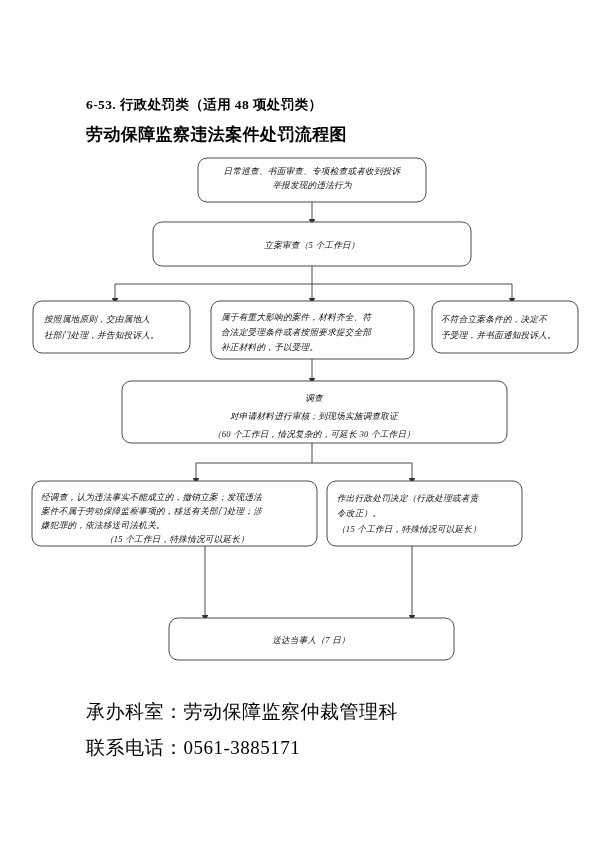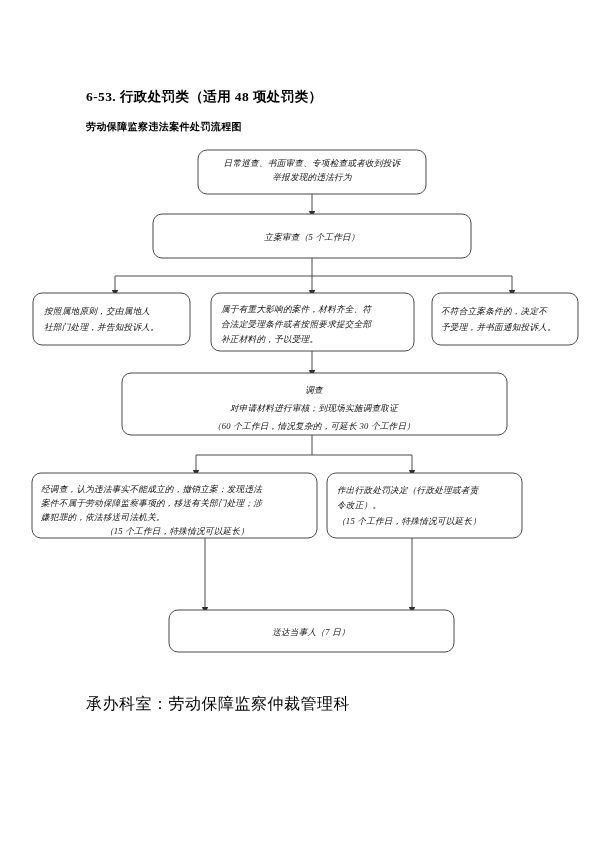--- a/index.html
+++ b/index.html
@@ -10,40 +10,40 @@
   body {
     width: 600px;
     height: 848px;
     position: relative;
     font-family: "Liberation Serif", "DejaVu Serif", serif;
     color: #000000;
     overflow: hidden;
   }
   .page {
     position: absolute;
-    left: 0; top: 0;
+    left: 0; top: 8px;
     width: 600px;
     height: 656px;
   }
   .heading-block {
     position: absolute;
     left: 86px;
     top: 88px;
     width: 460px;
   }
   .heading-main {
     font-size: 13.5px;
     font-weight: bold;
     letter-spacing: 0.4px;
     line-height: 18px;
     white-space: nowrap;
   }
   .heading-sub {
     margin-top: 12px;
-    font-size: 10px;
+    font-size: 17px;
     font-weight: bold;
     letter-spacing: 0.4px;
     line-height: 18px;
     white-space: nowrap;
   }
   .flow-wrap {
     position: absolute;
     left: 0;
     top: 148px;
     width: 600px;
@@ -76,21 +76,21 @@
   }
   .node-text.centered { text-anchor: middle; }
   .node-text.left { text-anchor: start; }
   .footer-block {
     position: absolute;
     left: 86px;
     top: 694px;
     width: 460px;
   }
   .footer-line {
-    font-size: 16px;
+    font-size: 19px;
     line-height: 20px;
     letter-spacing: 0.5px;
     white-space: nowrap;
     margin-bottom: 16px;
   }
 </style>
 </head>
 <body>
 
 <div class="page">
@@ -191,15 +191,16 @@
       <g>
         <rect class="node-rect" x="169" y="462" width="285" height="42" rx="9" ry="9"></rect>
         <text class="node-text centered" x="311" y="487">送达当事人（7 日）</text>
       </g>
 
     </svg>
   </div>
 
   <div class="footer-block">
     <div class="footer-line">承办科室：劳动保障监察仲裁管理科</div>
+    <div class="footer-line">联系电话：0561-3885171</div>
   </div>
 
 </div>
 
 </body></html>

